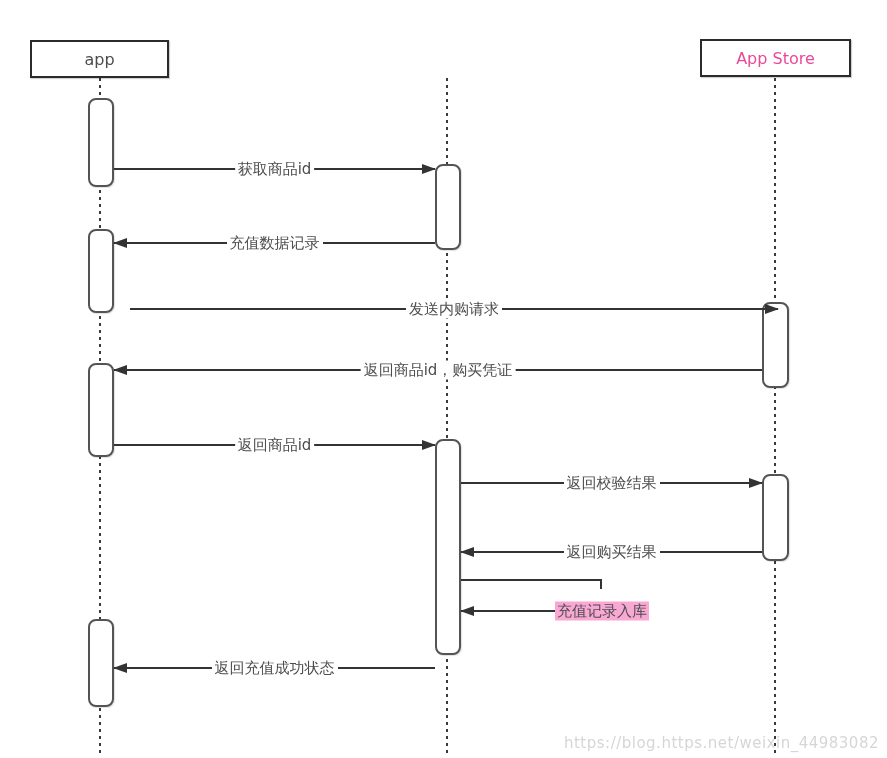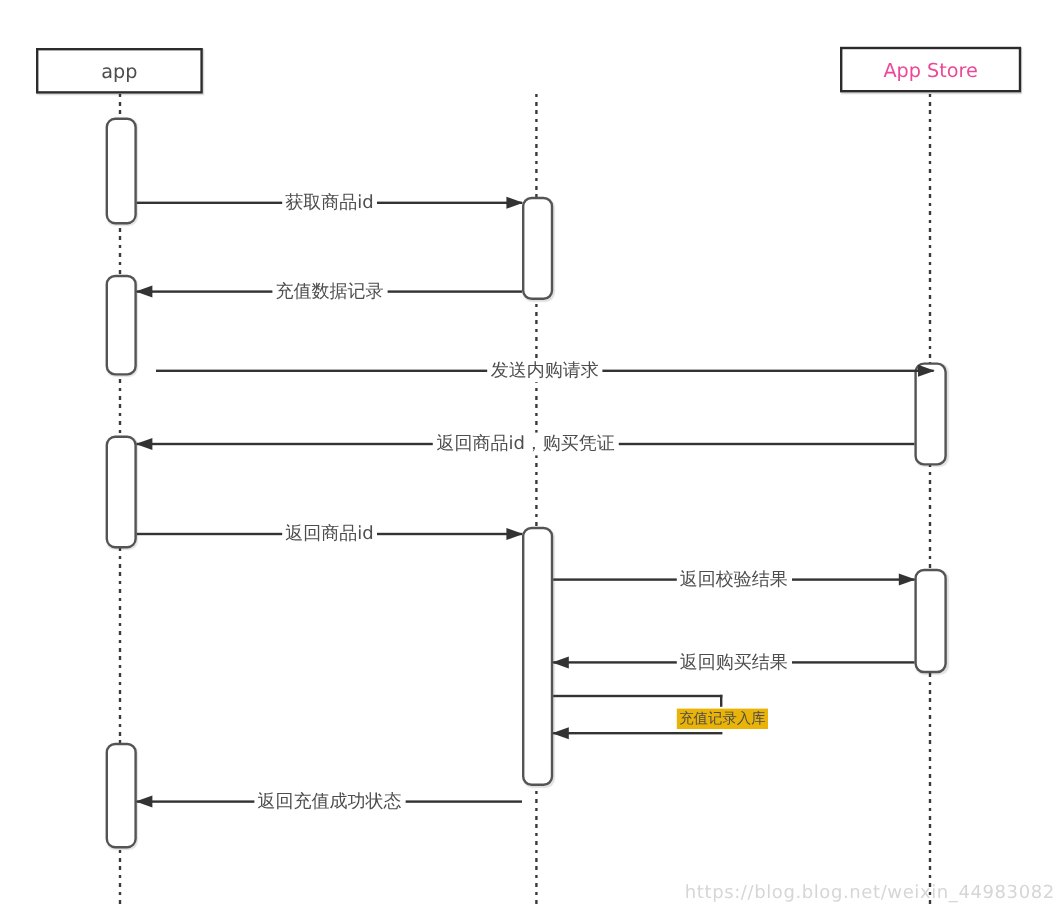--- a/index.html
+++ b/index.html
@@ -32,21 +32,21 @@
     position:absolute;left:50%;top:1px;transform:translate(-50%,-50%);
     background:#ffffff;padding:0 3px;white-space:nowrap;
     font-size:15px;color:#4d4d4d;z-index:4;
   }
   .arrow{position:absolute;width:0;height:0;top:-4px;}
   .arrow.right{right:-1px;border-left:14px solid #333;border-top:5px solid transparent;border-bottom:5px solid transparent;}
   .arrow.left{left:-1px;border-right:14px solid #333;border-top:5px solid transparent;border-bottom:5px solid transparent;}
   .seg{position:absolute;background:#333;z-index:3;}
   .self-label{
     position:absolute;transform:translate(-50%,-50%);white-space:nowrap;
-    background:#eab308;padding:0 2px;font-size:12px;color:#4d4d4d;z-index:4;
+    background:#f9a8d4;padding:0 2px;font-size:15px;color:#4d4d4d;z-index:4;margin-top:12px;
   }
   .watermark{
     position:absolute;right:8px;bottom:6px;font-size:15px;color:#d6d6d6;
     letter-spacing:0.5px;z-index:1;
   }
 </style>
 </head>
 <body>
 
 <div class="diagram">
@@ -113,15 +113,15 @@
     <div class="seg" style="left:461px;top:610px;width:141px;height:2px">
       <div class="arrow left"></div>
     </div>
   </div>
 
   <div class="message" style="left:114px;top:667px;width:321px">
     <div class="arrow left"></div>
     <span class="label">返回充值成功状态</span>
   </div>
 
-  <div class="watermark">https://blog.blog.net/weixin_44983082</div>
+  <div class="watermark">https://blog.https.net/weixin_44983082</div>
 
 </div>
 
 </body></html>

